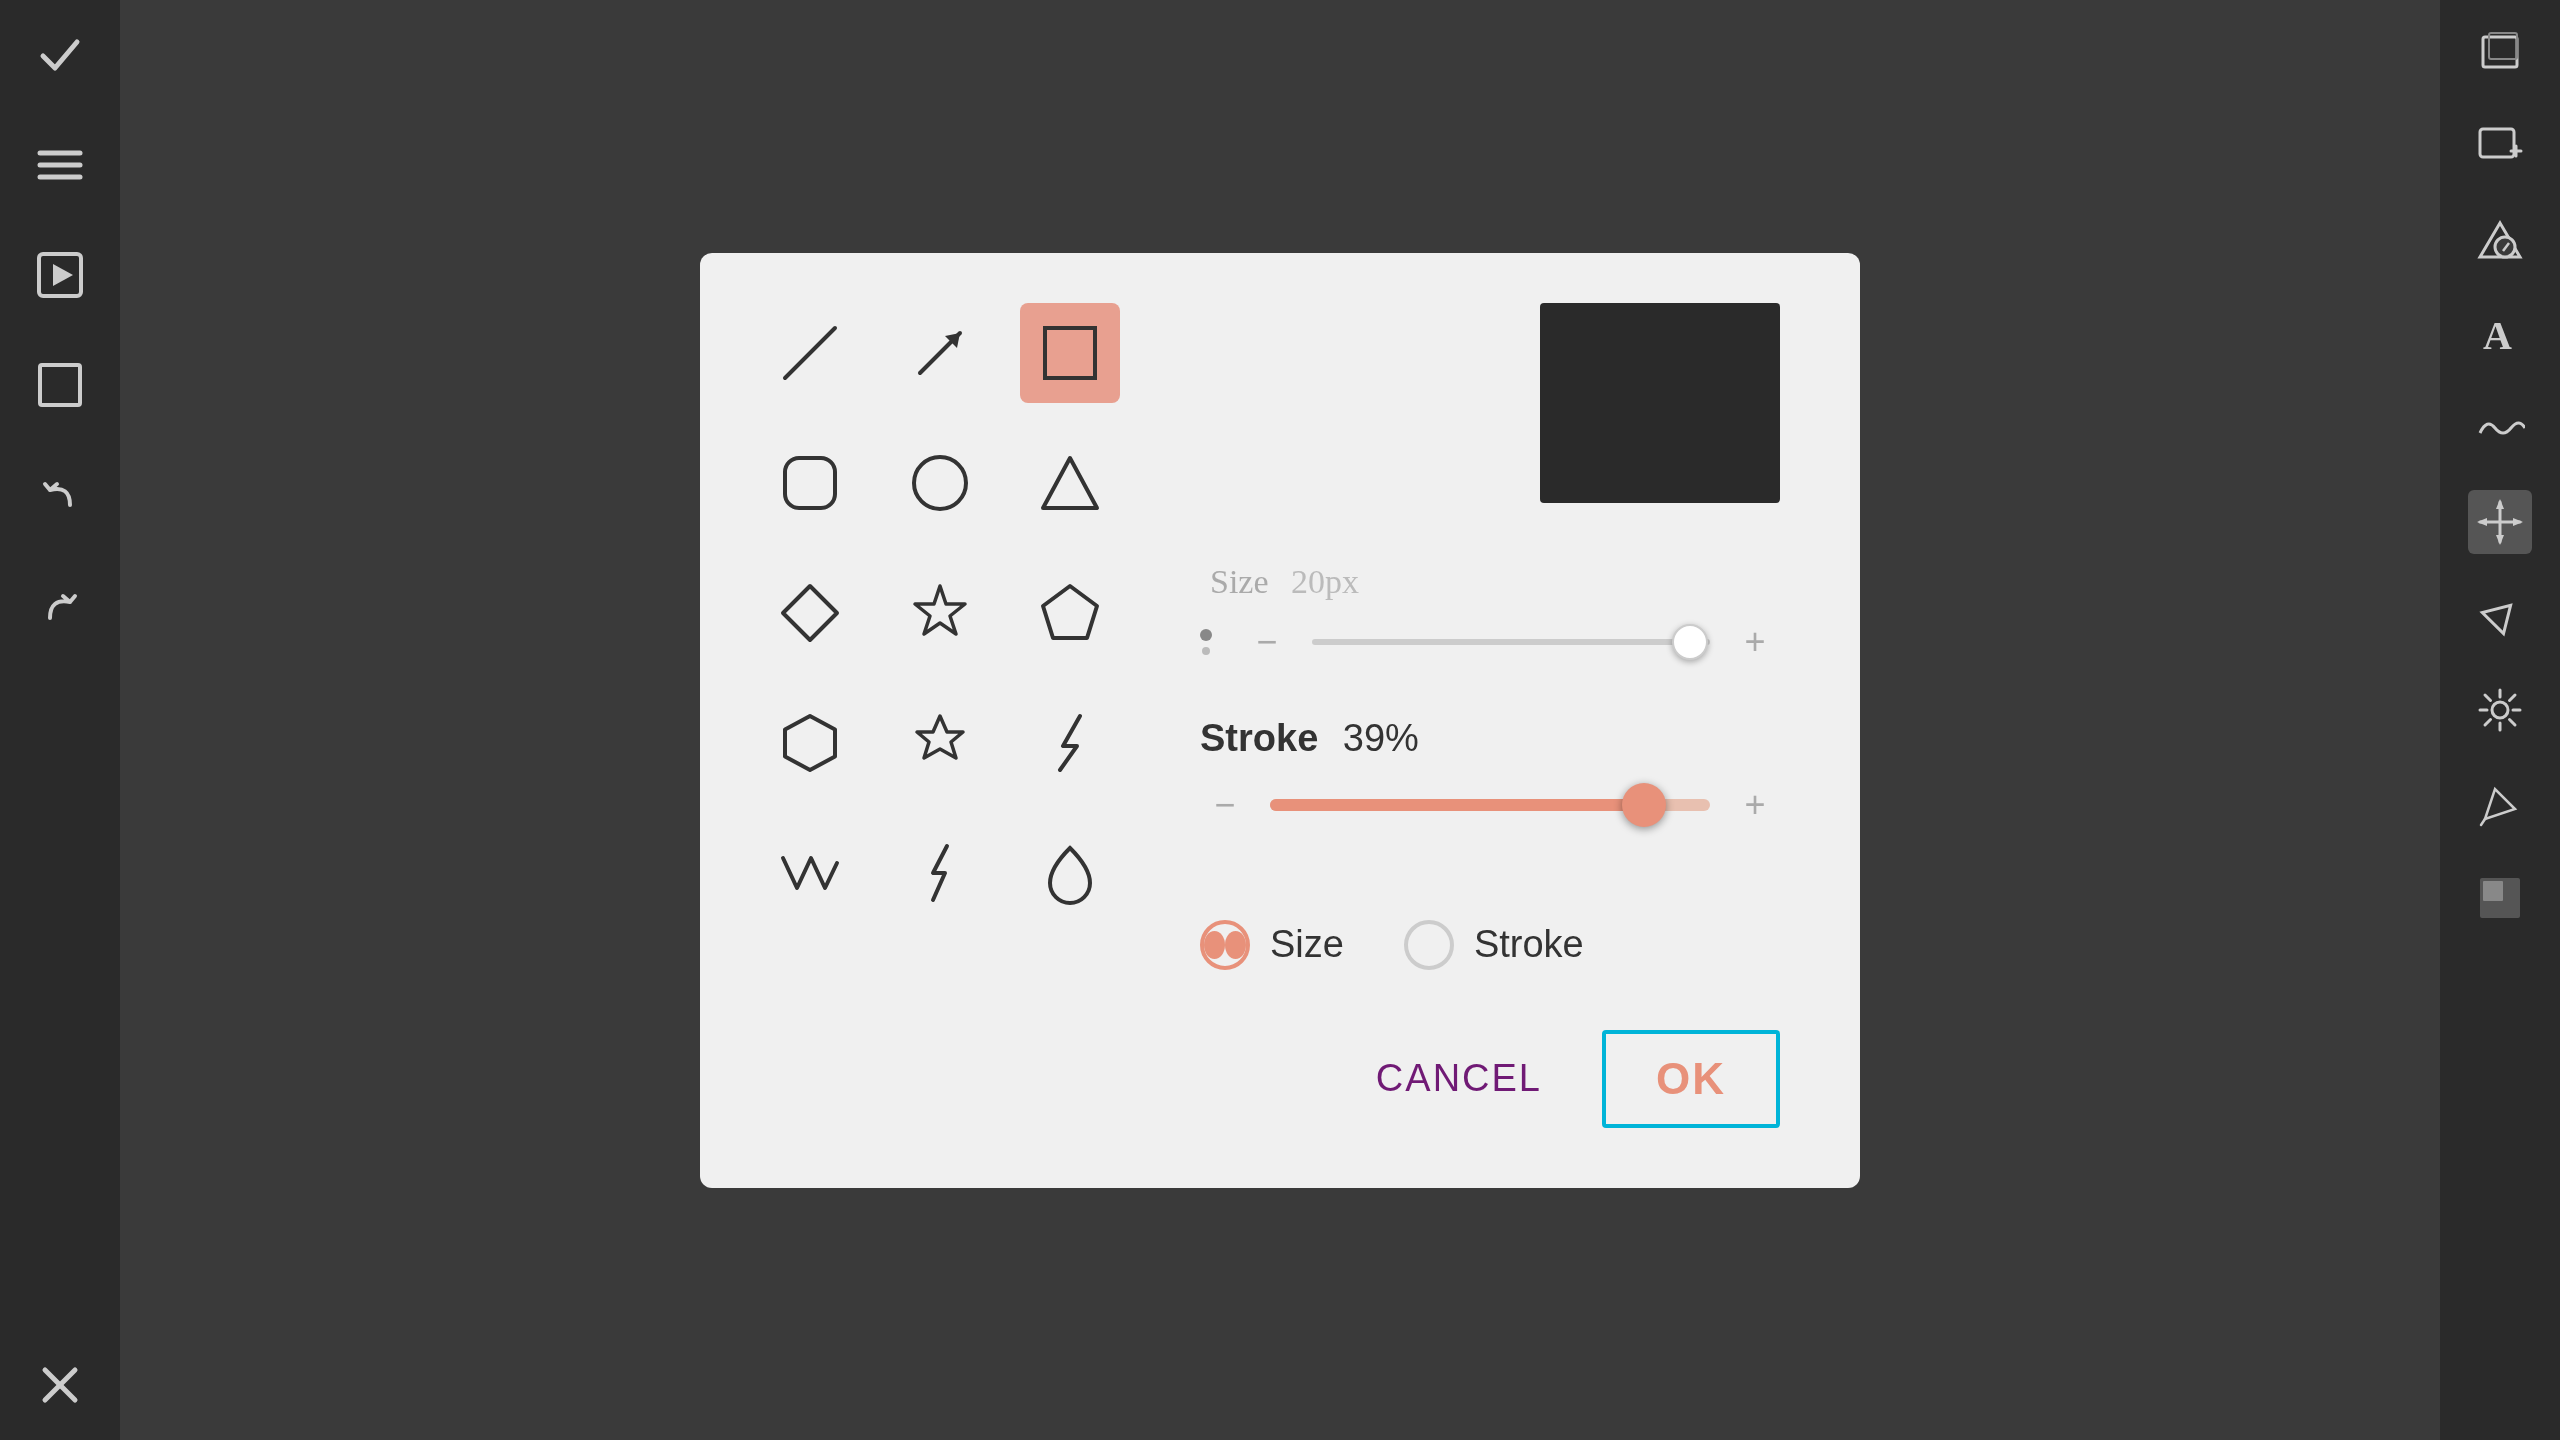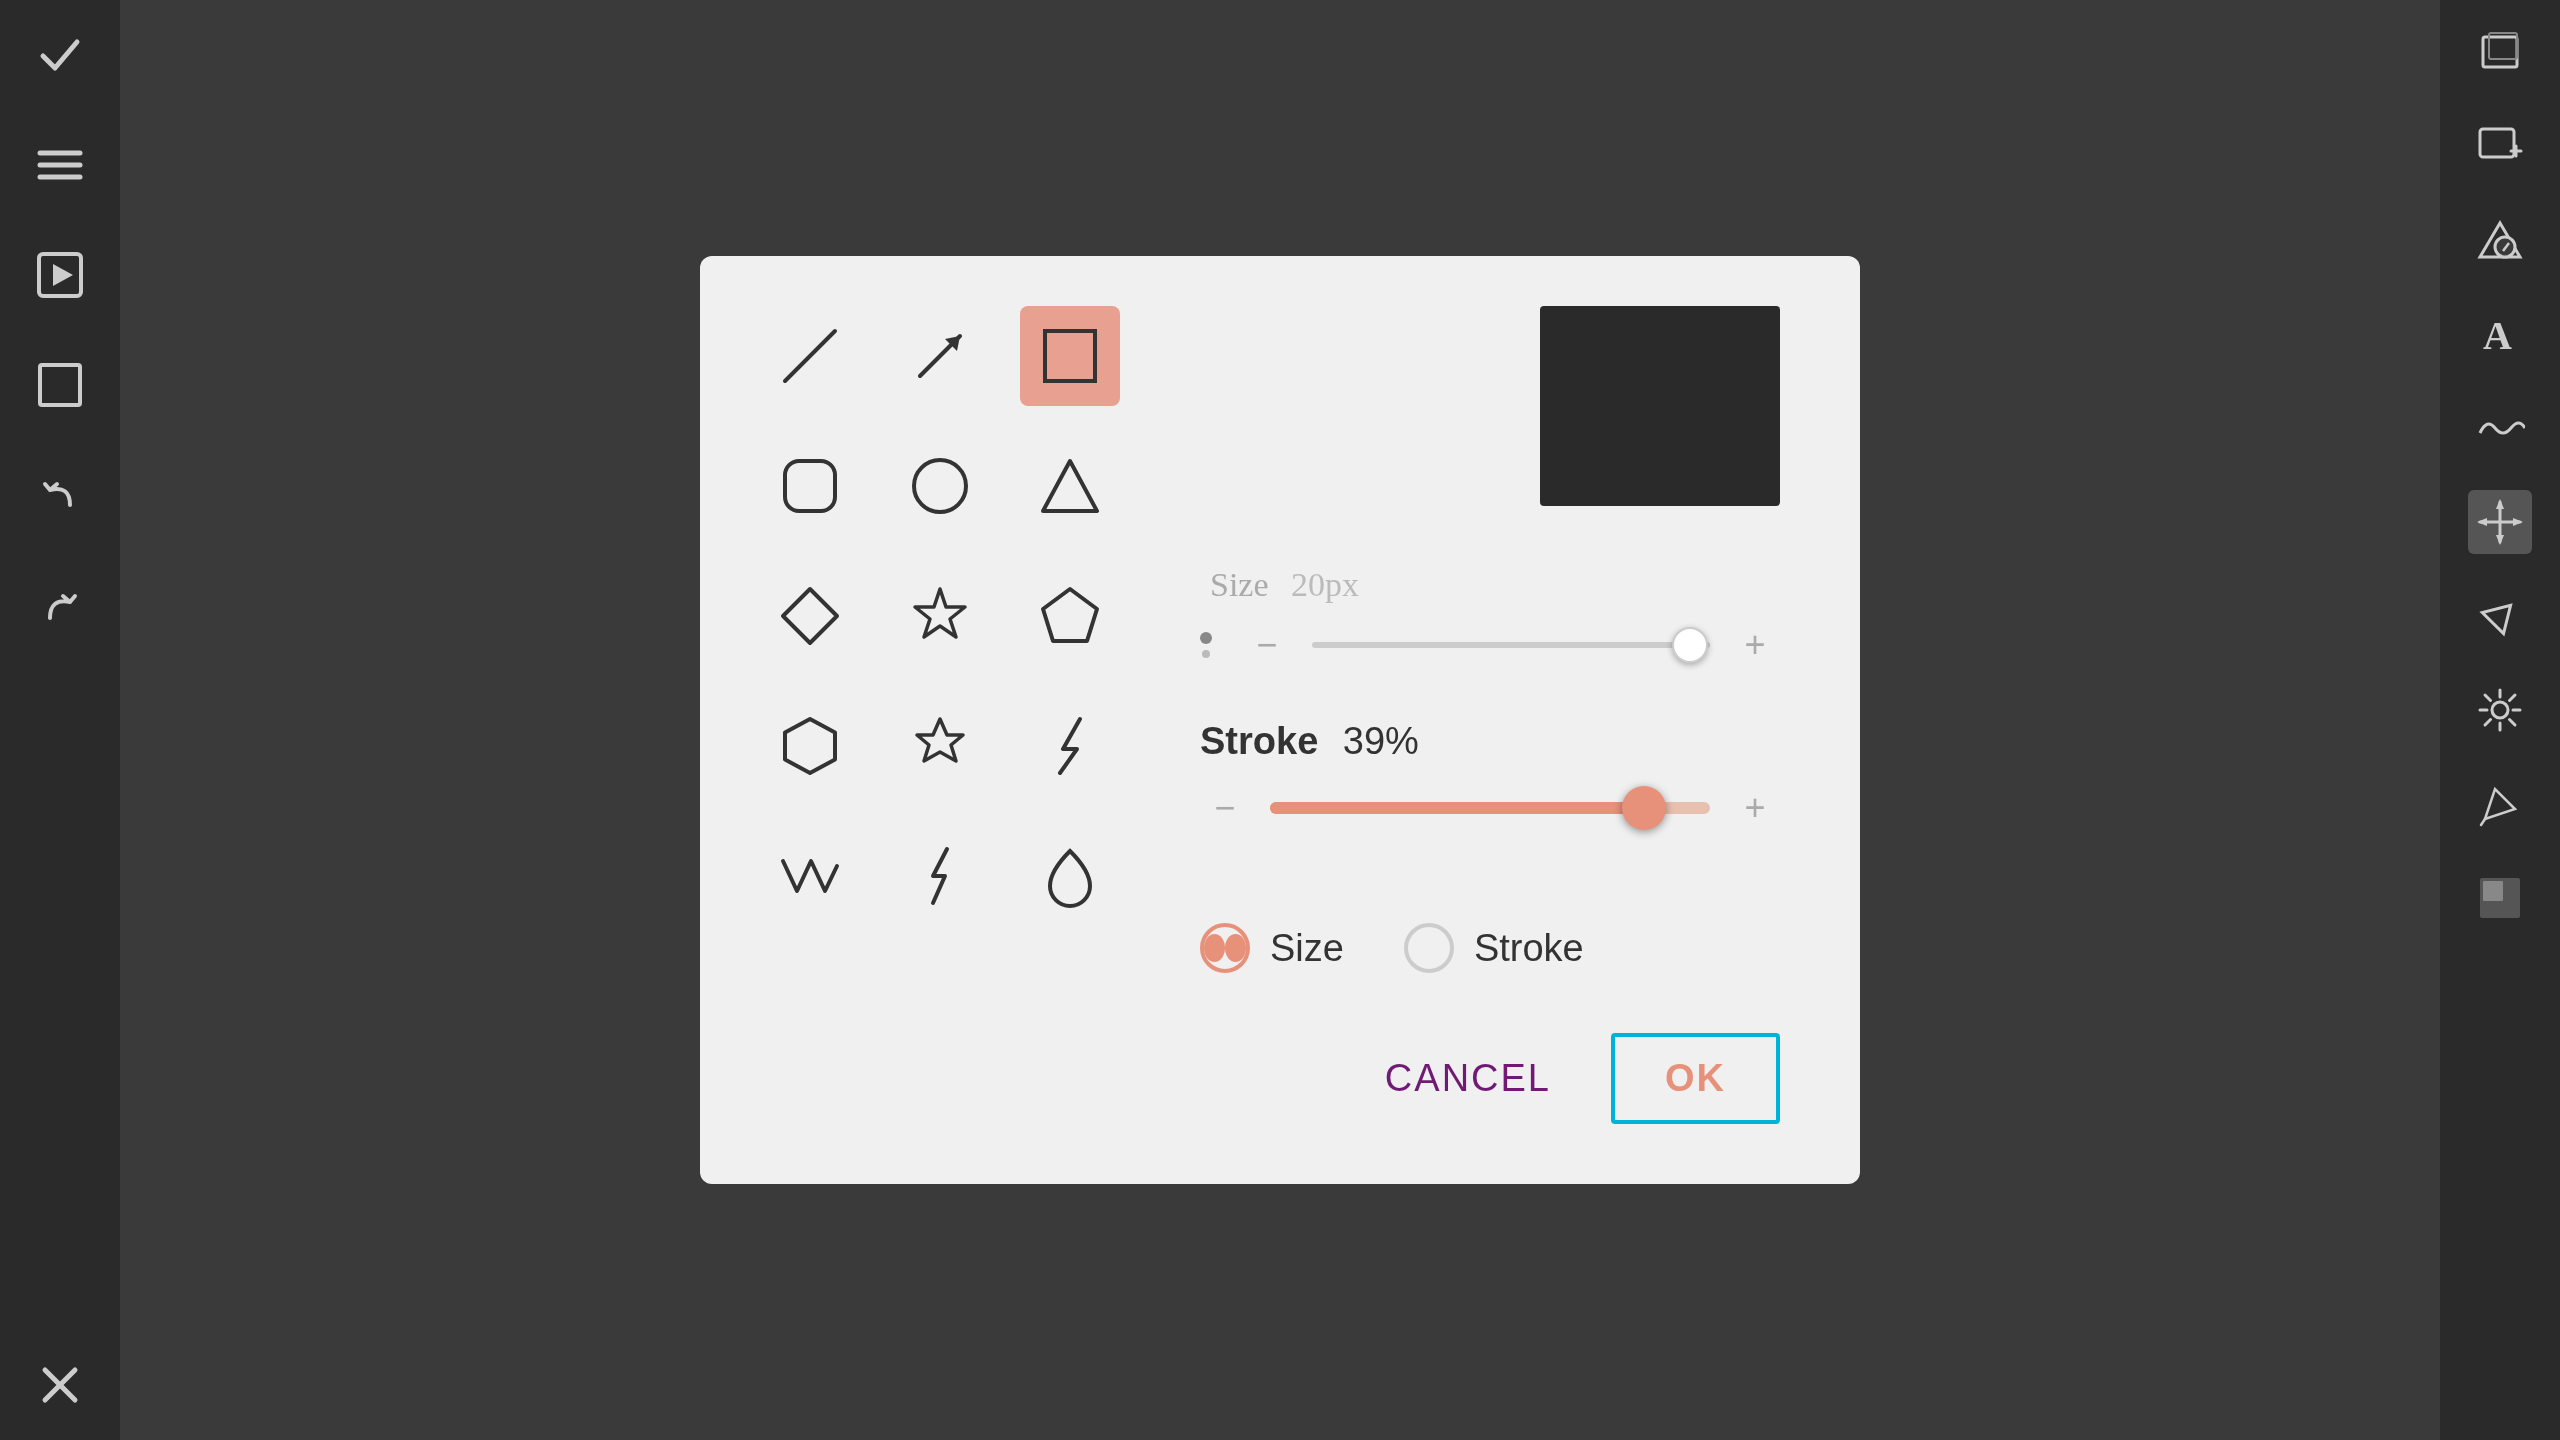--- a/index.html
+++ b/index.html
@@ -245,21 +245,21 @@
       font-weight: 400;
       letter-spacing: 2px;
       cursor: pointer;
       padding: 20px 30px;
     }
 
     .ok-btn {
       background: none;
       border: 4px solid #00b4d8;
       color: #e8917a;
-      font-size: 38px;
+      font-size: 44px;
       font-weight: 600;
       letter-spacing: 2px;
       cursor: pointer;
       padding: 20px 50px;
       border-radius: 4px;
     }
 
     .right-tool-icon {
       width: 64px;
       height: 64px;

